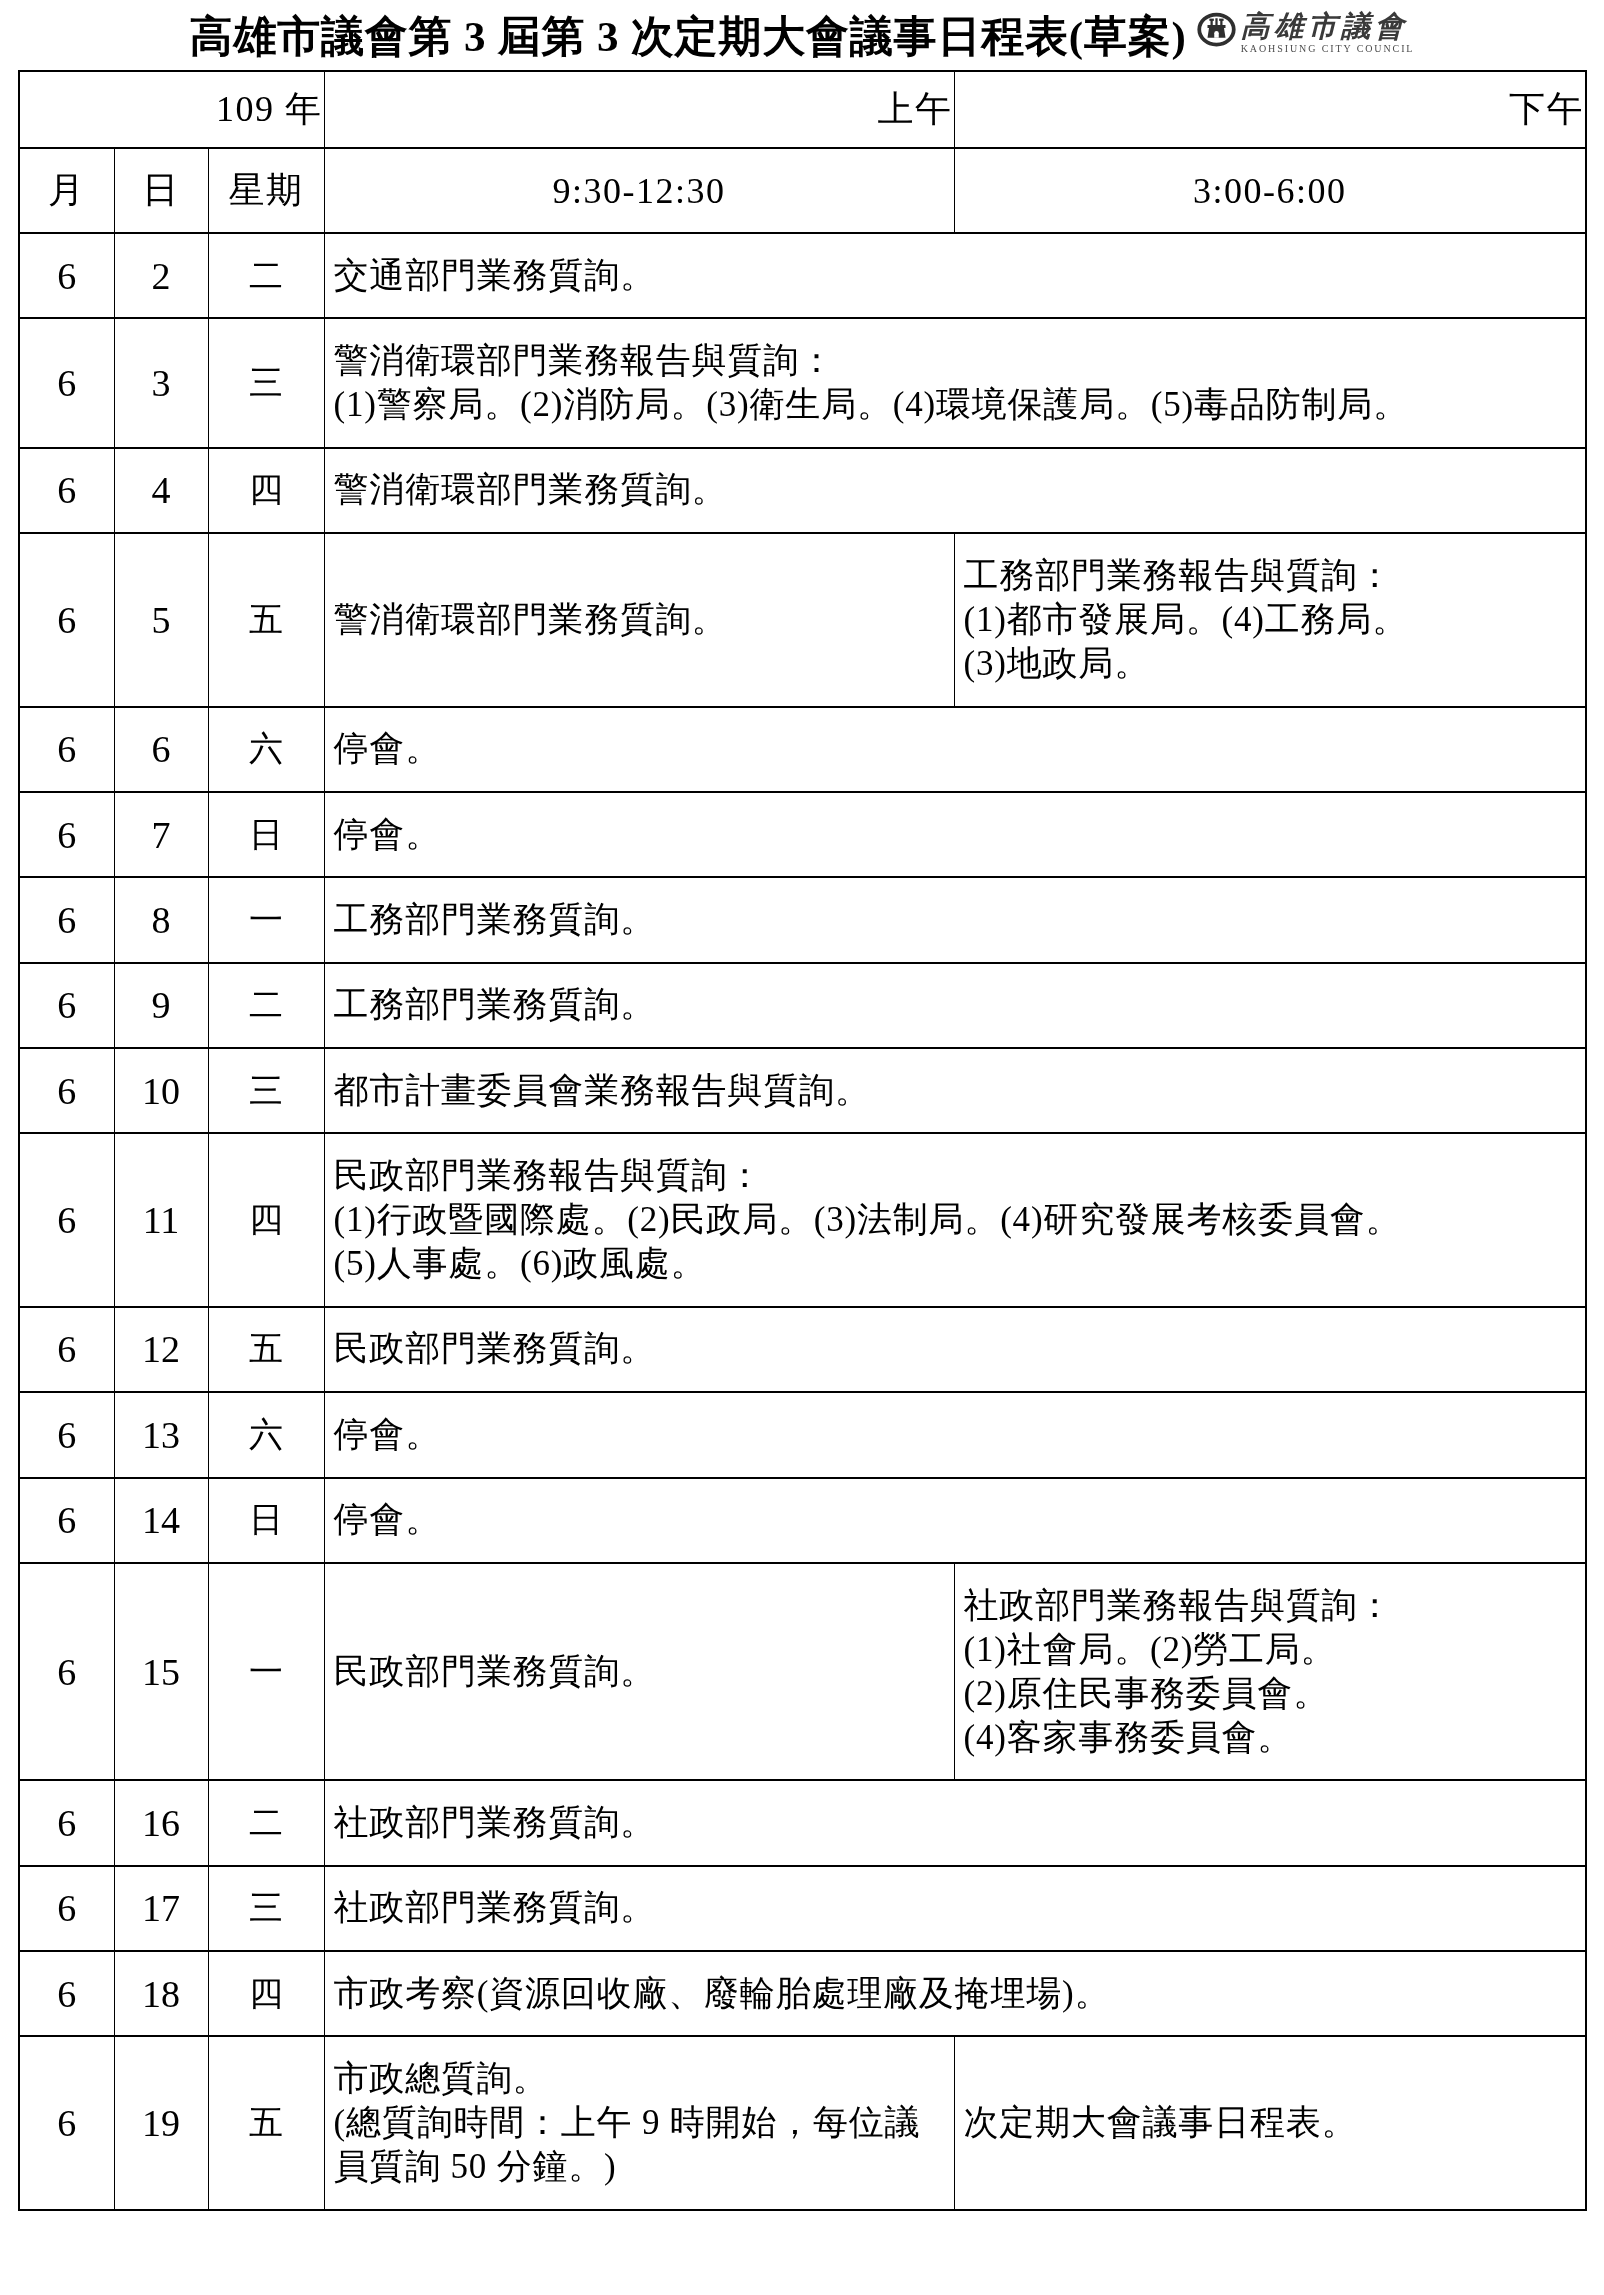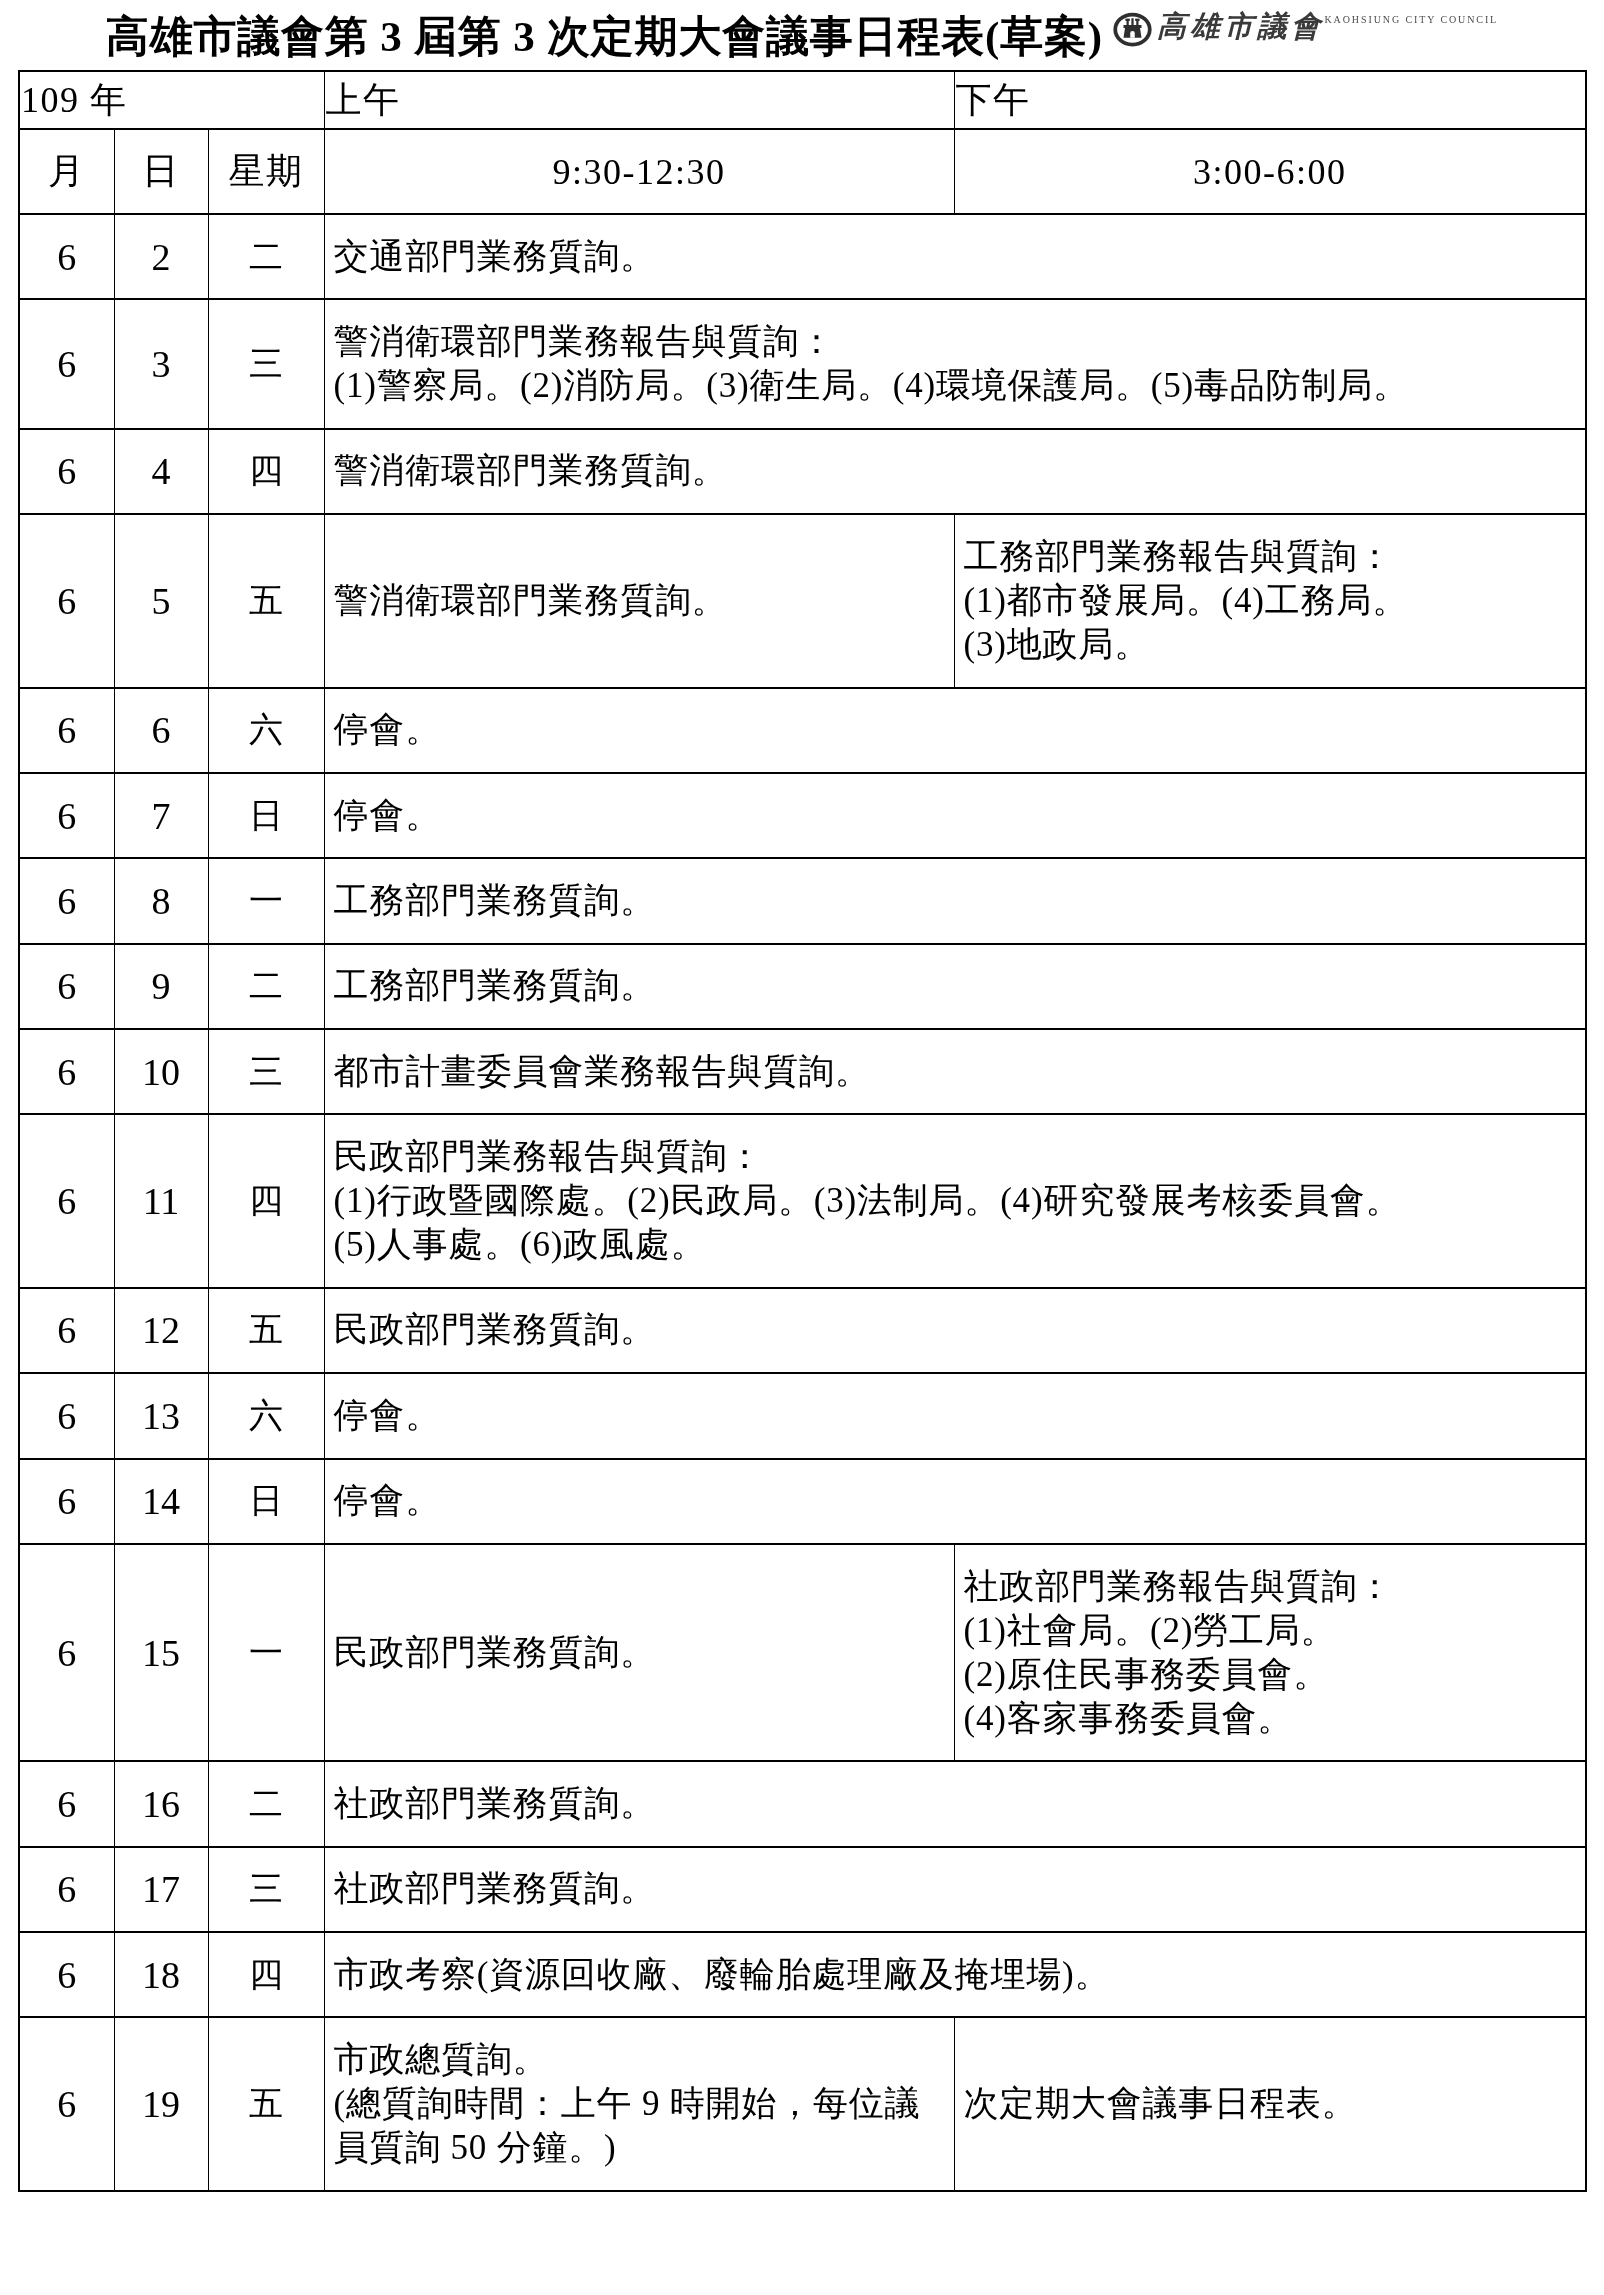--- a/index.html
+++ b/index.html
@@ -37,21 +37,21 @@
     line-height: 1.35;
     white-space: nowrap;
   }
   .logo {
     display: flex;
     align-items: flex-start;
     gap: 4.5px;
     margin-top: 4.5px;
   }
   .logo-emblem { flex: 0 0 auto; }
-  .logo-text-col { display: flex; align-items: flex-start; }
+  .logo-text-col { display: flex; flex-direction: column; align-items: flex-start; }
   .logo-zh {
     font-size: 29px;
     font-weight: bold;
     font-style: italic;
     color: #3a3a3a;
     letter-spacing: 4.5px;
     line-height: 1.0;
     white-space: nowrap;
   }
   .logo-en {
@@ -72,24 +72,24 @@
   }
   td {
     border-left: 1.5px solid #000;
     border-right: 1.5px solid #000;
     border-top: 2.3px solid #000;
     border-bottom: 2.3px solid #000;
     box-sizing: border-box;
     background: #fff;
   }
   .hdr-cell {
-    text-align: left;
+    text-align: right;
     vertical-align: middle;
     font-size: 36px;
-    height: 58px;
+    height: 77px;
     letter-spacing: 1.5px;
   }
   .hdr-cell-2 {
     text-align: center;
     vertical-align: middle;
     font-size: 36px;
     height: 85px;
     letter-spacing: 1.5px;
   }
   .date-cell {

